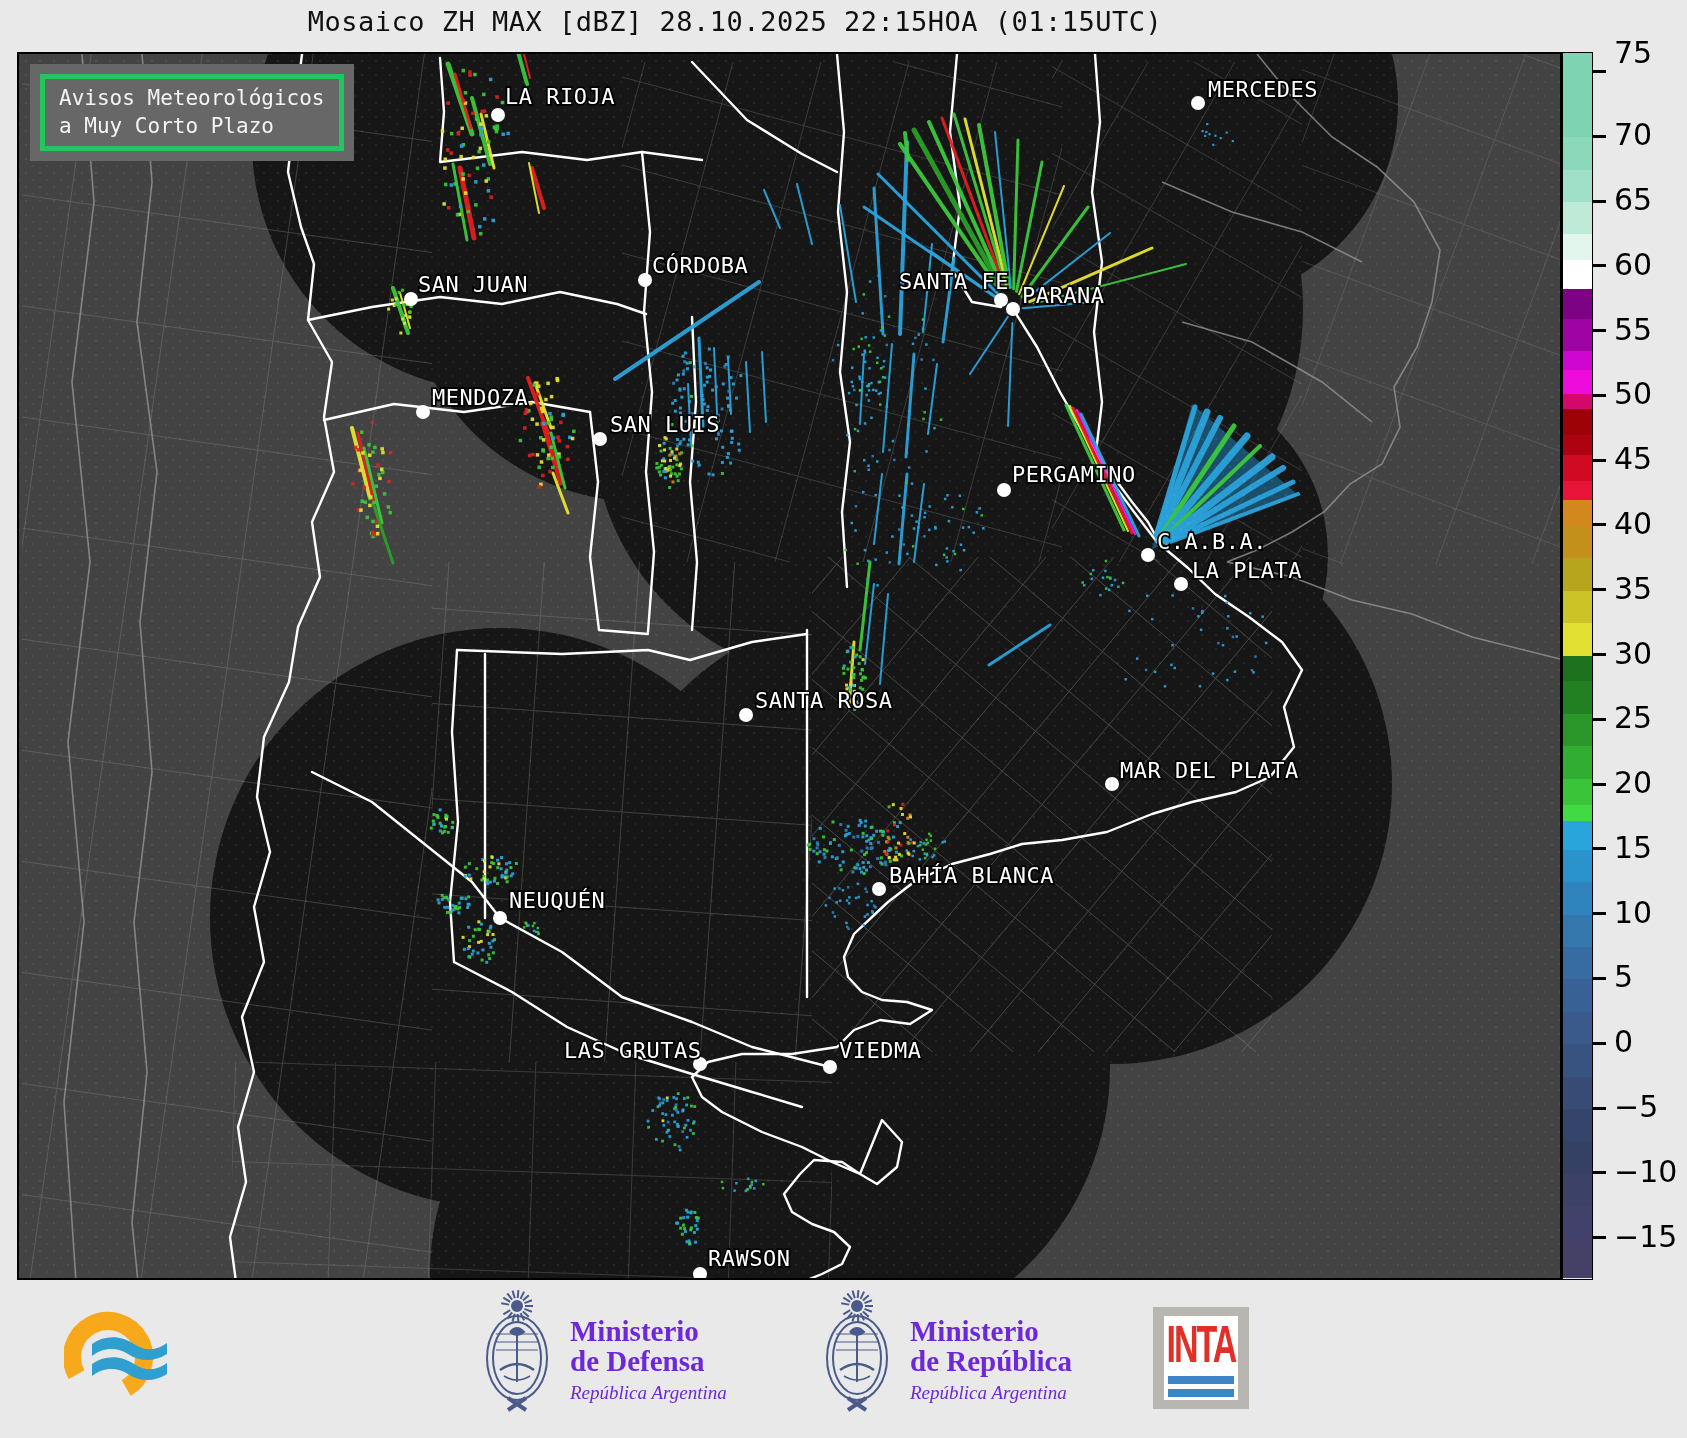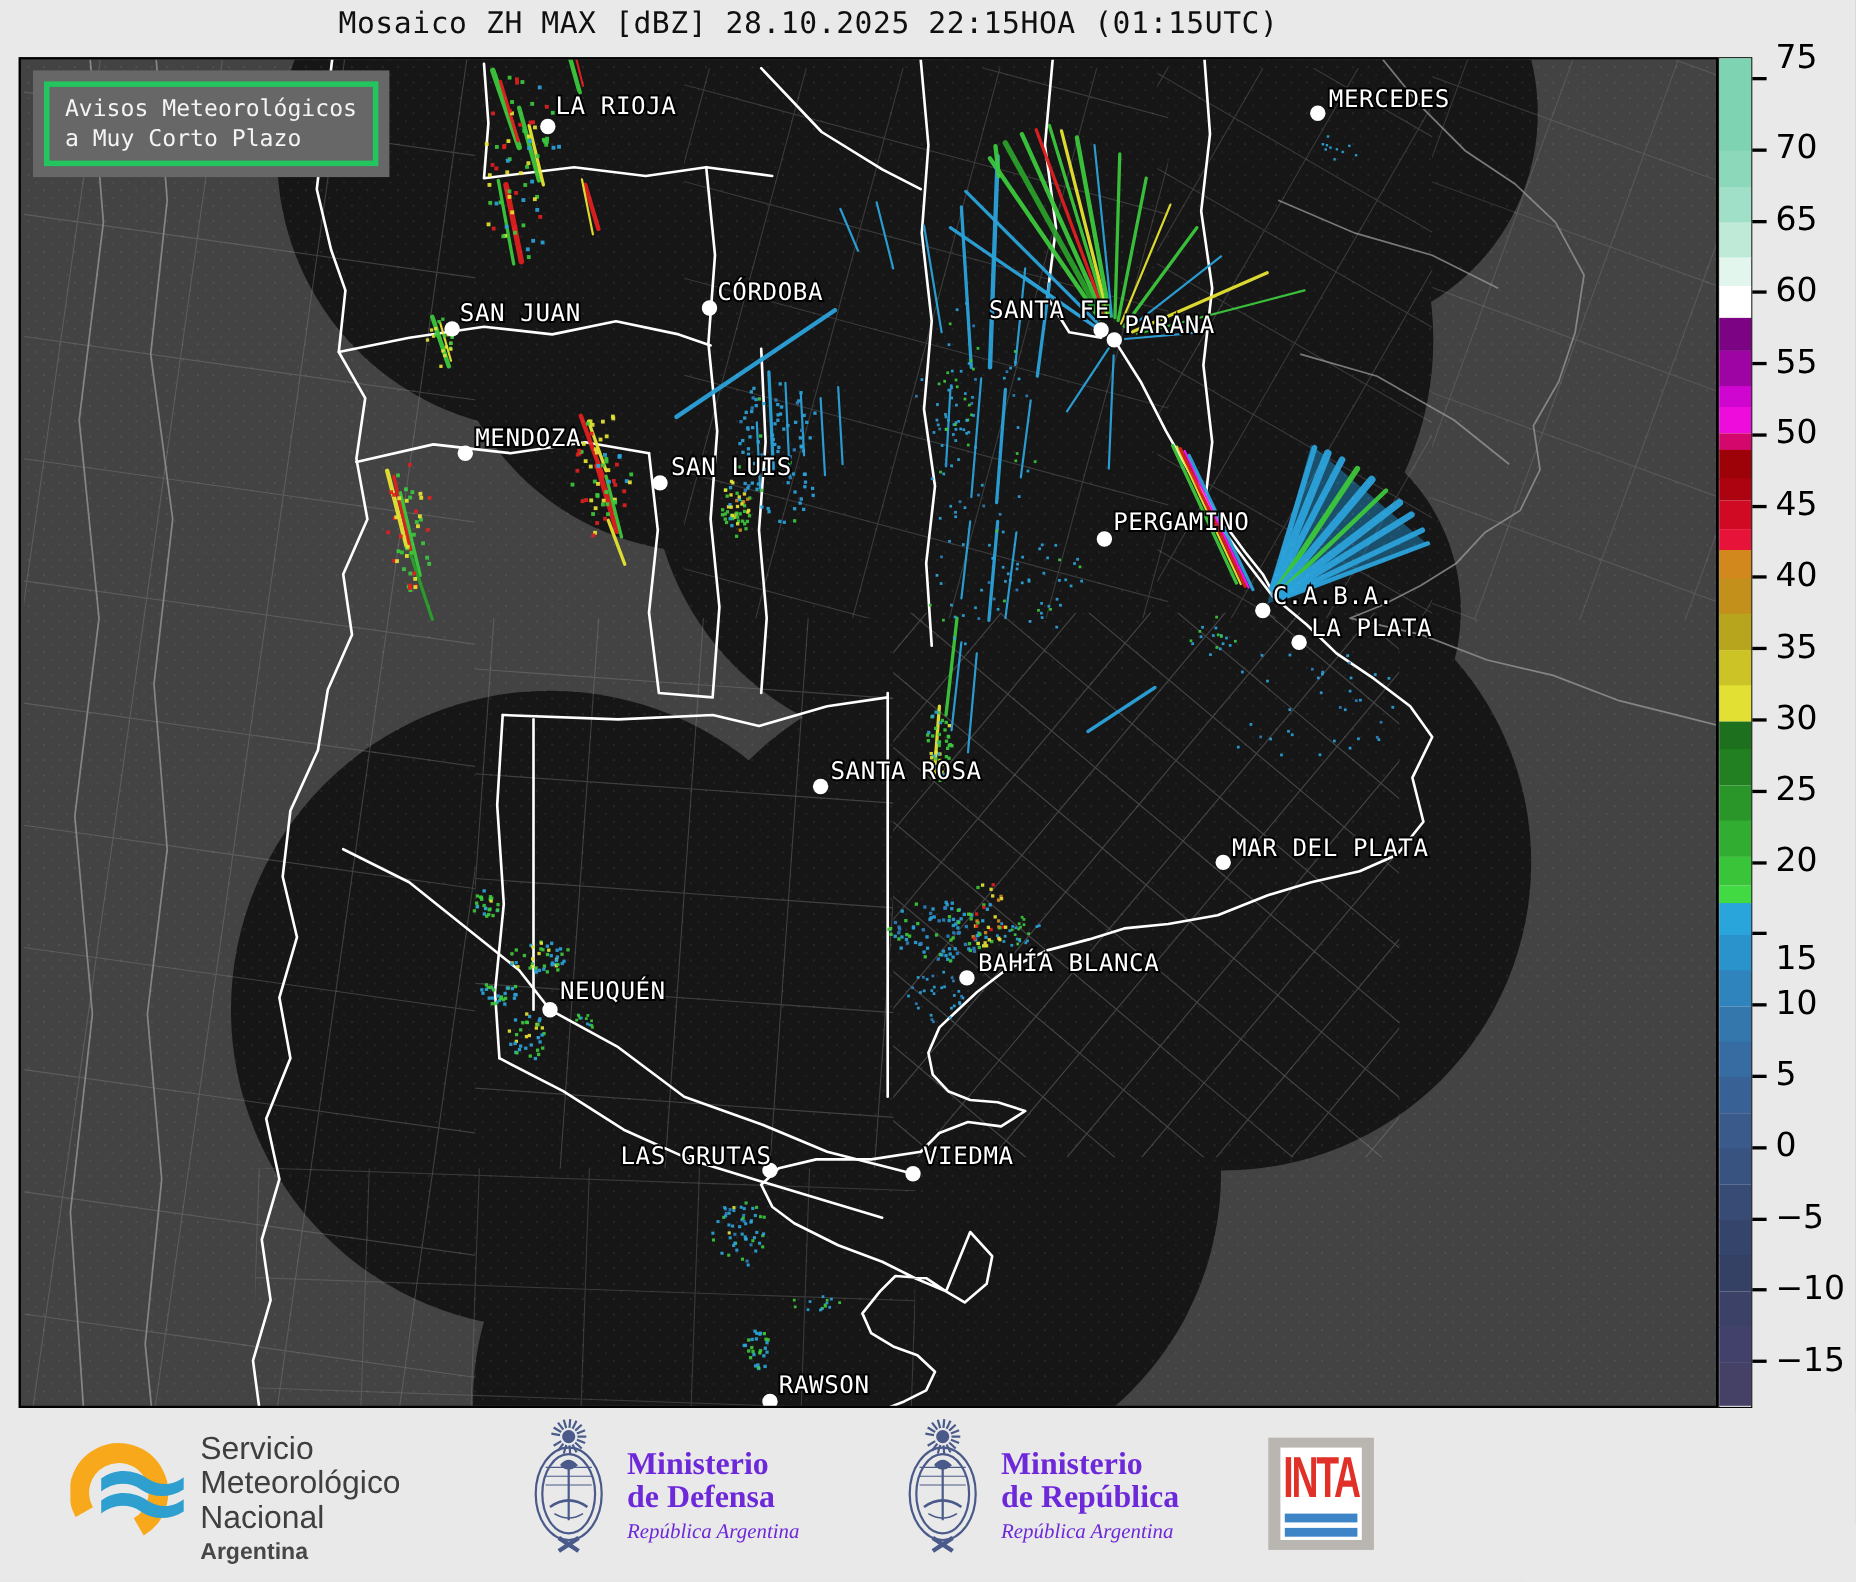--- a/index.html
+++ b/index.html
@@ -1647,21 +1647,21 @@
     <div class="cb-label" style="left: 1614px; top: 505.955px;">40</div>
     <div class="cb-tick" style="left: 1593px; top: 588.243px; position: absolute;"></div>
     <div class="cb-label" style="left: 1614px; top: 570.743px;">35</div>
     <div class="cb-tick" style="left: 1593px; top: 653.032px; position: absolute;"></div>
     <div class="cb-label" style="left: 1614px; top: 635.532px;">30</div>
     <div class="cb-tick" style="left: 1593px; top: 717.82px; position: absolute;"></div>
     <div class="cb-label" style="left: 1614px; top: 700.32px;">25</div>
     <div class="cb-tick" style="left: 1593px; top: 782.608px; position: absolute;"></div>
     <div class="cb-label" style="left: 1614px; top: 765.108px;">20</div>
     <div class="cb-tick" style="left: 1593px; top: 847.397px; position: absolute;"></div>
-    <div class="cb-label" style="left: 1614px; top: 829.897px; margin-top: 24px;">15</div>
+    <div class="cb-label" style="left: 1614px; top: 829.897px;">15</div>
     <div class="cb-tick" style="left: 1593px; top: 912.185px; position: absolute;"></div>
     <div class="cb-label" style="left: 1614px; top: 894.685px;">10</div>
     <div class="cb-tick" style="left: 1593px; top: 976.974px; position: absolute;"></div>
     <div class="cb-label" style="left: 1614px; top: 959.474px;">5</div>
     <div class="cb-tick" style="left: 1593px; top: 1041.76px; position: absolute;"></div>
     <div class="cb-label" style="left: 1614px; top: 1024.26px;">0</div>
     <div class="cb-tick" style="left: 1593px; top: 1106.55px; position: absolute;"></div>
     <div class="cb-label" style="left: 1614px; top: 1089.05px;">−5</div>
     <div class="cb-tick" style="left: 1593px; top: 1171.34px; position: absolute;"></div>
     <div class="cb-label" style="left: 1614px; top: 1153.84px;">−10</div>
@@ -1669,26 +1669,20 @@
     <div class="cb-label" style="left: 1614px; top: 1218.63px;">−15</div>
   </div>
 
 <div class="footer">
   <div class="logo-block" style="left:64px;top:20px;">
     <svg width="104" height="110" viewBox="0 0 104 110">
       <circle cx="44" cy="55" r="36" fill="none" stroke="#f7a81b" stroke-width="18" stroke-dasharray="170 57" stroke-dashoffset="-112" transform="rotate(-28 44 55)"></circle>
       <path d="M28,42 C42,32 58,34 70,42 C82,50 94,48 103,41 L103,52 C90,60 76,60 64,52 C52,44 38,46 28,54 Z" fill="#2f9fd0"></path>
       <path d="M28,62 C42,52 58,54 70,62 C82,70 94,68 103,61 L103,72 C90,80 76,80 64,72 C52,64 38,66 28,74 Z" fill="#2f9fd0"></path>
     </svg>
-    <div class="smn-text">
-      <div>Servicio</div>
-      <div>Meteorológico</div>
-      <div>Nacional</div>
-      <div class="arg">Argentina</div>
-    </div>
   </div>
 
   <div class="logo-block" style="left:480px;top:8px;">
     <svg width="74" height="126" viewBox="0 0 74 126" class="escudo">
         <g stroke="#4a5a8a" fill="none" stroke-width="2">
           <line x1="29.121537975902335" y1="14.610814578664558" x2="21.24307595180467" y2="13.221629157329115"></line>
           <line x1="30.160705034616427" y1="11.849813934715826" x2="23.321410069232858" y2="7.699627869431652"></line>
           <line x1="32.12990856793024" y1="9.653173277670119" x2="27.25981713586047" y2="3.3063465553402374"></line>
           <line x1="34.761367887752066" y1="8.31960116491257" x2="32.52273577550413" y2="0.6392023298251406"></line>
           <line x1="37.697245941981265" y1="8.030442415266036" x2="38.39449188396253" y2="0.06088483053207128"></line>

